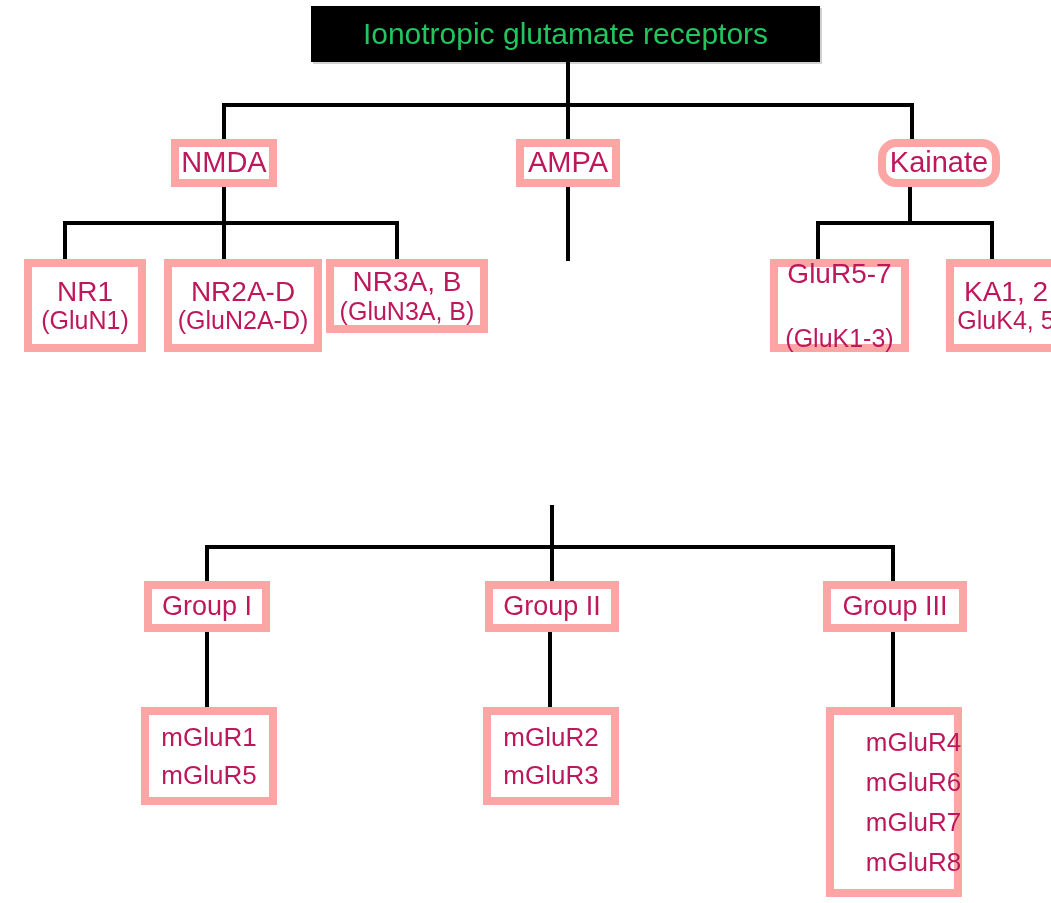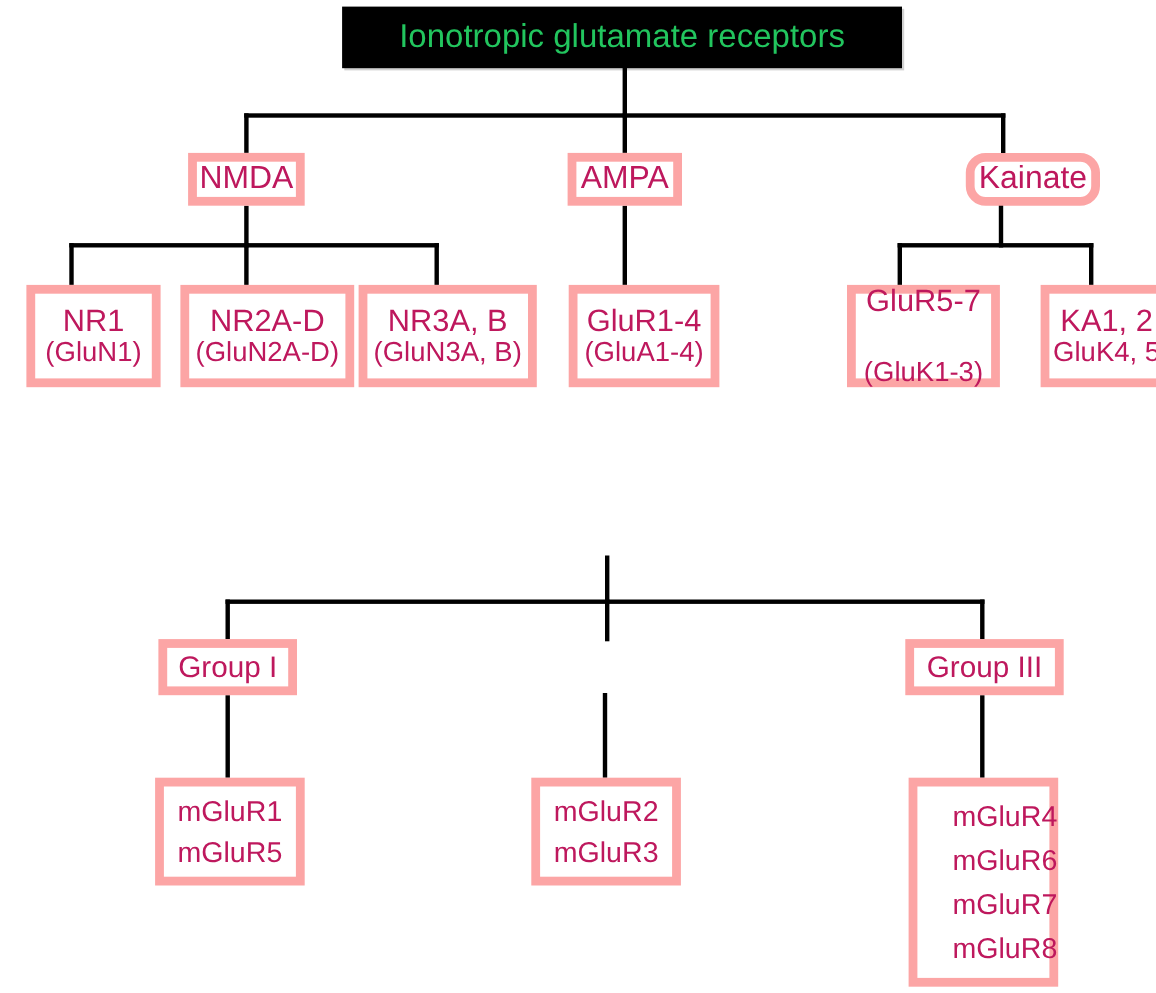--- a/index.html
+++ b/index.html
@@ -95,30 +95,26 @@
   <div class="vline" style="left:395px; top:221px; height:40px;"></div>
 
   <div class="node fs-leaf-a" style="left:4px; top:259px; width:122px; height:93px;">
     <span class="l1">NR1</span>
     <span class="l2 fs-leaf-b">(GluN1)</span>
   </div>
   <div class="node fs-leaf-a" style="left:144px; top:259px; width:158px; height:93px;text-align:right;">
     <span class="l1">NR2A-D</span>
     <span class="l2 fs-leaf-b">(GluN2A-D)</span>
   </div>
-  <div class="node fs-leaf-a" style="left:306px; top:259px; width:162px; height:93px;">
+  <div class="node fs-leaf-a" style="left:306px; top:259px; width:162px; height:74px;">
     <span class="l1">NR3A, B</span>
     <span class="l2 fs-leaf-b">(GluN3A, B)</span>
   </div>
 
   <div class="vline" style="left:566px; top:185px; height:76px;"></div>
-  <div class="node fs-leaf-a" style="left:497px; top:259px; width:137px; height:93px;">
-    <span class="l1">GluR1-4</span>
-    <span class="l2 fs-leaf-b">(GluA1-4)</span>
-  </div>
 
   <div class="vline" style="left:908px; top:185px; height:40px;"></div>
   <div class="hline" style="left:816px; top:221px; width:178px;"></div>
   <div class="vline" style="left:816px; top:221px; height:40px;"></div>
   <div class="vline" style="left:990px; top:221px; height:40px;"></div>
 
   <div class="node fs-leaf-a" style="left:750px; top:259px; width:139px; height:93px;gap:36px;">
     <span class="l1">GluR5-7</span>
     <span class="l2 fs-leaf-b">(GluK1-3)</span>
   </div>
@@ -129,20 +125,23 @@
 
 
   <div class="vline" style="left:550px; top:505px; height:44px;"></div>
   <div class="hline" style="left:205px; top:545px; width:690px;"></div>
   <div class="vline" style="left:205px; top:545px; height:38px;"></div>
   <div class="vline" style="left:550px; top:545px; height:38px;"></div>
   <div class="vline" style="left:891px; top:545px; height:38px;"></div>
 
   <div class="node fs-group" style="left:144px; top:581px; width:126px; height:51px;">
     <span class="l1">Group I</span>
+  </div>
+  <div class="node fs-group" style="left:485px; top:581px; width:134px; height:51px;">
+    <span class="l1">Group II</span>
   </div>
   <div class="node fs-group" style="left:823px; top:581px; width:144px; height:51px;">
     <span class="l1">Group III</span>
   </div>
 
   <div class="vline" style="left:205px; top:630px; height:79px;"></div>
   <div class="vline" style="left:548px; top:630px; height:79px;"></div>
   <div class="vline" style="left:891px; top:630px; height:79px;"></div>
 
   <div class="node fs-mglur" style="left:141px; top:707px; width:136px; height:98px; justify-content:center; gap:10px;">

